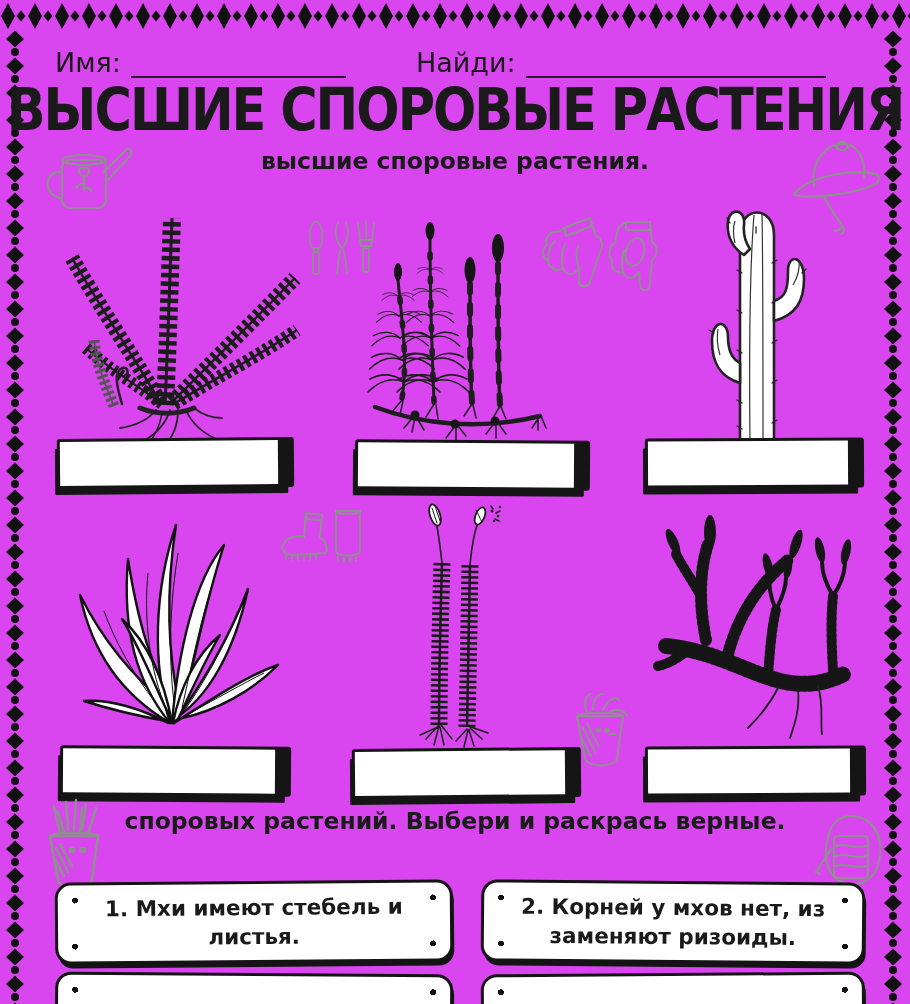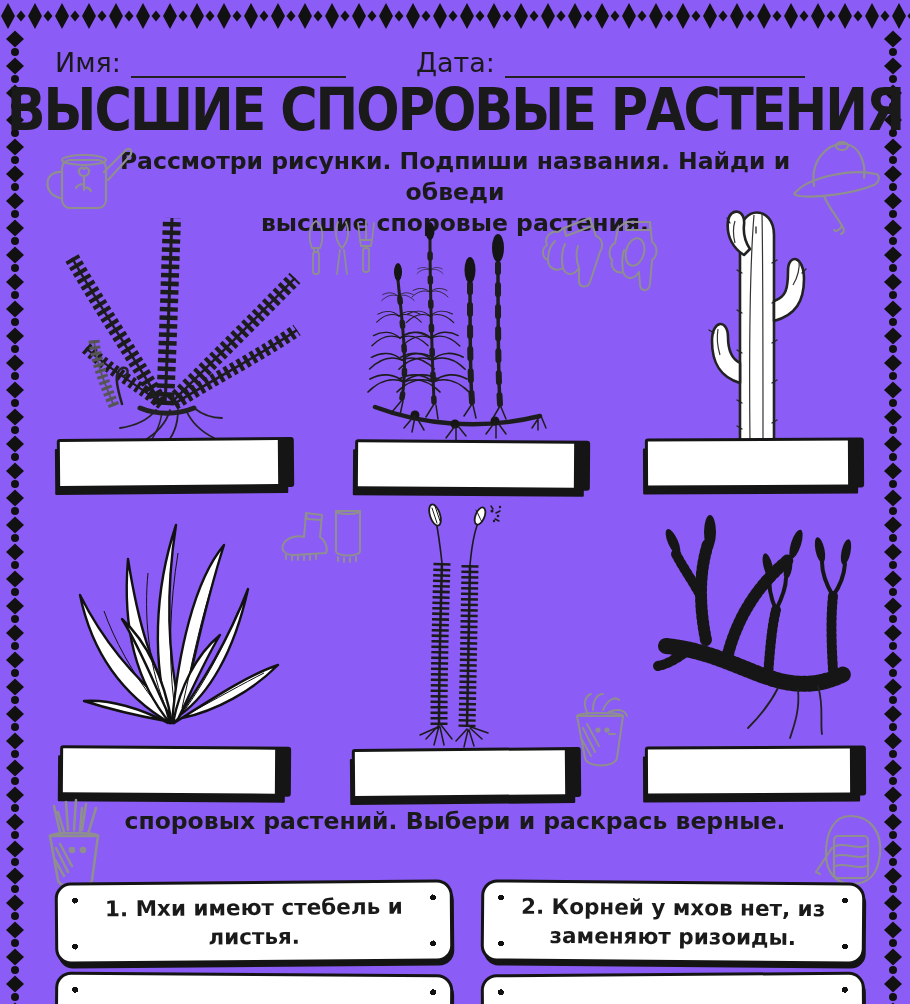--- a/index.html
+++ b/index.html
@@ -1,16 +1,16 @@
 <!DOCTYPE html>
 <html><head>
 <meta charset="utf-8">
 <style>
   html,body{margin:0;padding:0;background:#fff;}
-  .page{position:relative;width:910px;height:1004px;background:#8b5cf6;overflow:hidden;
+  .page{position:relative;width:910px;height:1004px;background:#d946ef;overflow:hidden;
         font-family:"DejaVu Sans","Liberation Sans",sans-serif;color:#1a1a1a;}
   .abs{position:absolute;}
   svg{display:block;}
 
   
   .b-top{left:0;top:0;}
   .b-left{left:2px;top:30px;}
   .b-right{left:880px;top:30px;}
 
   
@@ -70,27 +70,26 @@
     </defs>
     <rect x="0" y="0" width="26" height="974" fill="url(#pv)"></rect>
   </svg>
   <svg class="abs b-right" width="26" height="974">
     <rect x="0" y="0" width="26" height="974" fill="url(#pv)"></rect>
   </svg>
 
   <div class="abs name-row">
     <span class="lbl">Имя:</span>
     <span class="wline nline"></span>
-    <span class="lbl date-lbl">Дата:</span>
+    <span class="lbl date-lbl">Найди:</span>
     <span class="wline dline"></span>
   </div>
   <div class="abs title">ВЫСШИЕ СПОРОВЫЕ РАСТЕНИЯ</div>
 
   <div class="abs instr instr1">
-    <div>Рассмотри рисунки. Подпиши названия. Найди и обведи</div>
     <div>высшие споровые растения.</div>
   </div>
 
   <svg class="abs" style="left:32px;top:142px;" width="108" height="76" viewBox="0 0 108 76">
     <g fill="none" stroke="#8f8f8f" stroke-width="2.2" stroke-linecap="round">
       <rect x="30" y="18" width="44" height="48" rx="8"></rect>
       <ellipse cx="52" cy="18" rx="22" ry="5"></ellipse>
       <path d="M30,30 C12,28 10,52 28,56"></path>
       <path d="M72,30 L94,8 M76,38 L98,14 M94,8 C98,5 101,9 98,14"></path>
       <path d="M52,48 C52,42 52,38 52,34 M52,34 C47,34 45,28 49,26 C51,25 52,27 52,28 C52,27 53,25 55,26 C59,28 57,34 52,34 M52,42 C48,42 45,44 44,46 M52,46 C56,45 58,47 59,49"></path>

